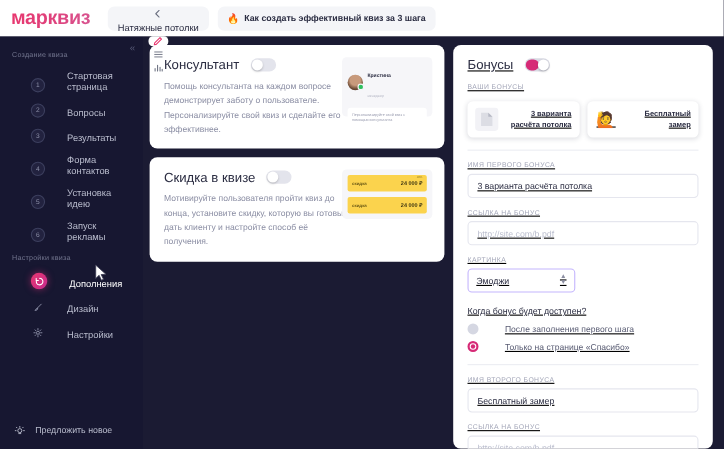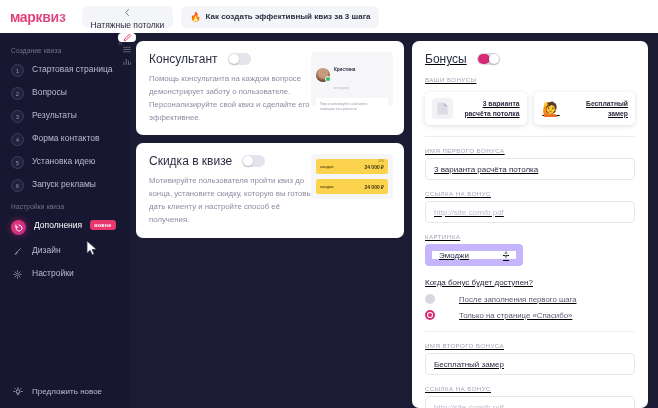--- a/index.html
+++ b/index.html
@@ -13,21 +13,21 @@
 
   
   .topbar {
     position: absolute; top: 0; left: 0; right: 0; height: 33px;
     background: #ffffff;
     display: flex; align-items: center; gap: 8px;
     padding: 0 10px;
     z-index: 5;
   }
   .logo {
-    font-size: 14px; font-weight: bold; letter-spacing: -0.3px;
+    font-size: 18px; font-weight: bold; letter-spacing: -0.3px;
     background: linear-gradient(90deg, #e8376f 0%, #e0407a 45%, #d8538f 100%);
     -webkit-background-clip: text; background-clip: text;
     -webkit-text-fill-color: transparent; color: #e0407a;
     margin-right: 8px;
   }
   .tb-group {
     display: flex; align-items: center; gap: 3px;
     background: #f4f5f8; border-radius: 6px; padding: 2px 4px; height: 22px; flex-direction: column;
   }
   .tb-btn {
@@ -53,23 +53,24 @@
   }
   .collapse {
     position: absolute; right: 7px; top: 5px; color: #5a5d7a; font-size: 9px;
     cursor: pointer;
   }
   .sb-section {
     font-size: 6.5px; color: #73768f; letter-spacing: 0.2px;
     padding: 6px 0 5px 11px; text-transform: none;
   }
   .sb-item {
-    display: flex; align-items: flex-start; gap: 8px;
+    display: flex; align-items: flex-end; gap: 20px;
     padding: 5px 11px; font-size: 8.5px; color: #b9bccd;
     position: relative;
+    margin-left: 17px;
   }
   .sb-num {
     width: 13px; height: 13px; border-radius: 50%;
     border: 1px solid #3c3f5e; background: #22223f;
     display: flex; align-items: center; justify-content: center;
     font-size: 6px; color: #8d90a8; flex: none;
   }
   .sb-ico {
     width: 13px; height: 13px; display: flex; align-items: center;
     justify-content: center; color: #9093ab; flex: none;
@@ -193,21 +194,21 @@
     text-align: right; flex: 1;
   }
   .divider { height: 1px; background: #ecedf2; margin: 11px 0 0; }
   .input {
     width: 100%; height: 22px; border: 1px solid #e5e6ee; border-radius: 4px;
     display: flex; align-items: center; padding: 0 8px;
     font-size: 8px; color: #2b2d42; background: #fff;
   }
   .input.placeholder { color: #bcbfcf; }
   .select {
-    width: 98px; height: 22px; border: 7px solid #c4b5fd; border-radius: 4px;
+    width: 98px; height: 22px; border: 1px solid #c4b5fd; border-radius: 4px;
     display: flex; align-items: center; justify-content: space-between;
     padding: 0 7px; font-size: 8px; color: #2b2d42; background: #fff;
   }
   .sel-arrows { font-size: 6px; color: #8b8ea2; line-height: .9; text-align:center; }
   .q-title { font-size: 8px; color: #2b2d42; margin: 12px 0 7px; }
   .radio-row { display: flex; align-items: center; gap: 24px; margin-bottom: 6px; }
   .radio {
     width: 10px; height: 10px; border-radius: 50%; background: #d5d7e2; flex: none;
   }
   .radio.sel {

